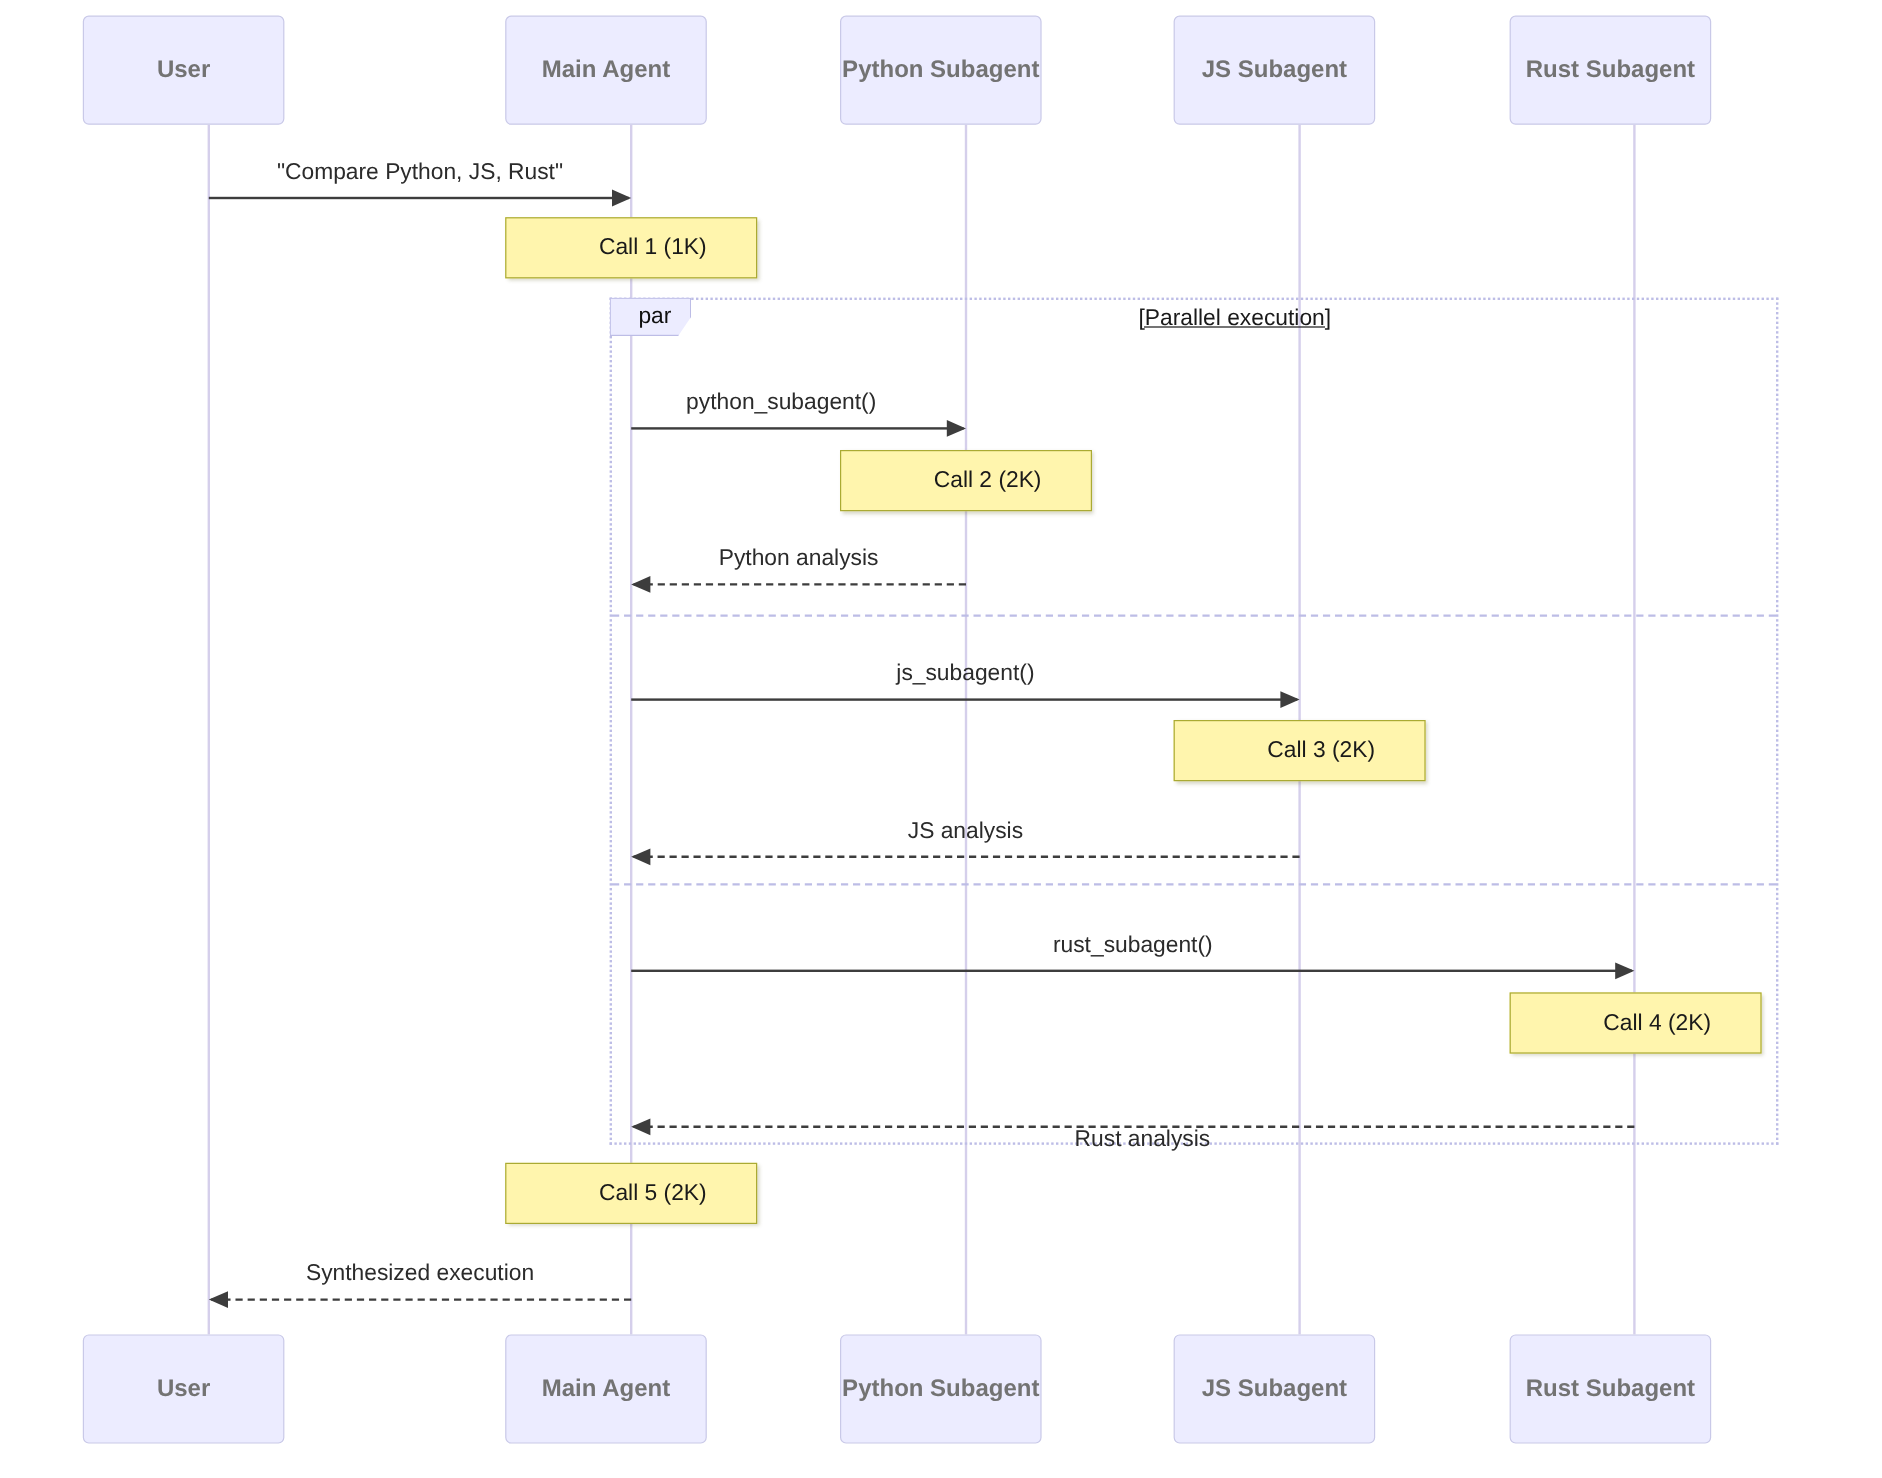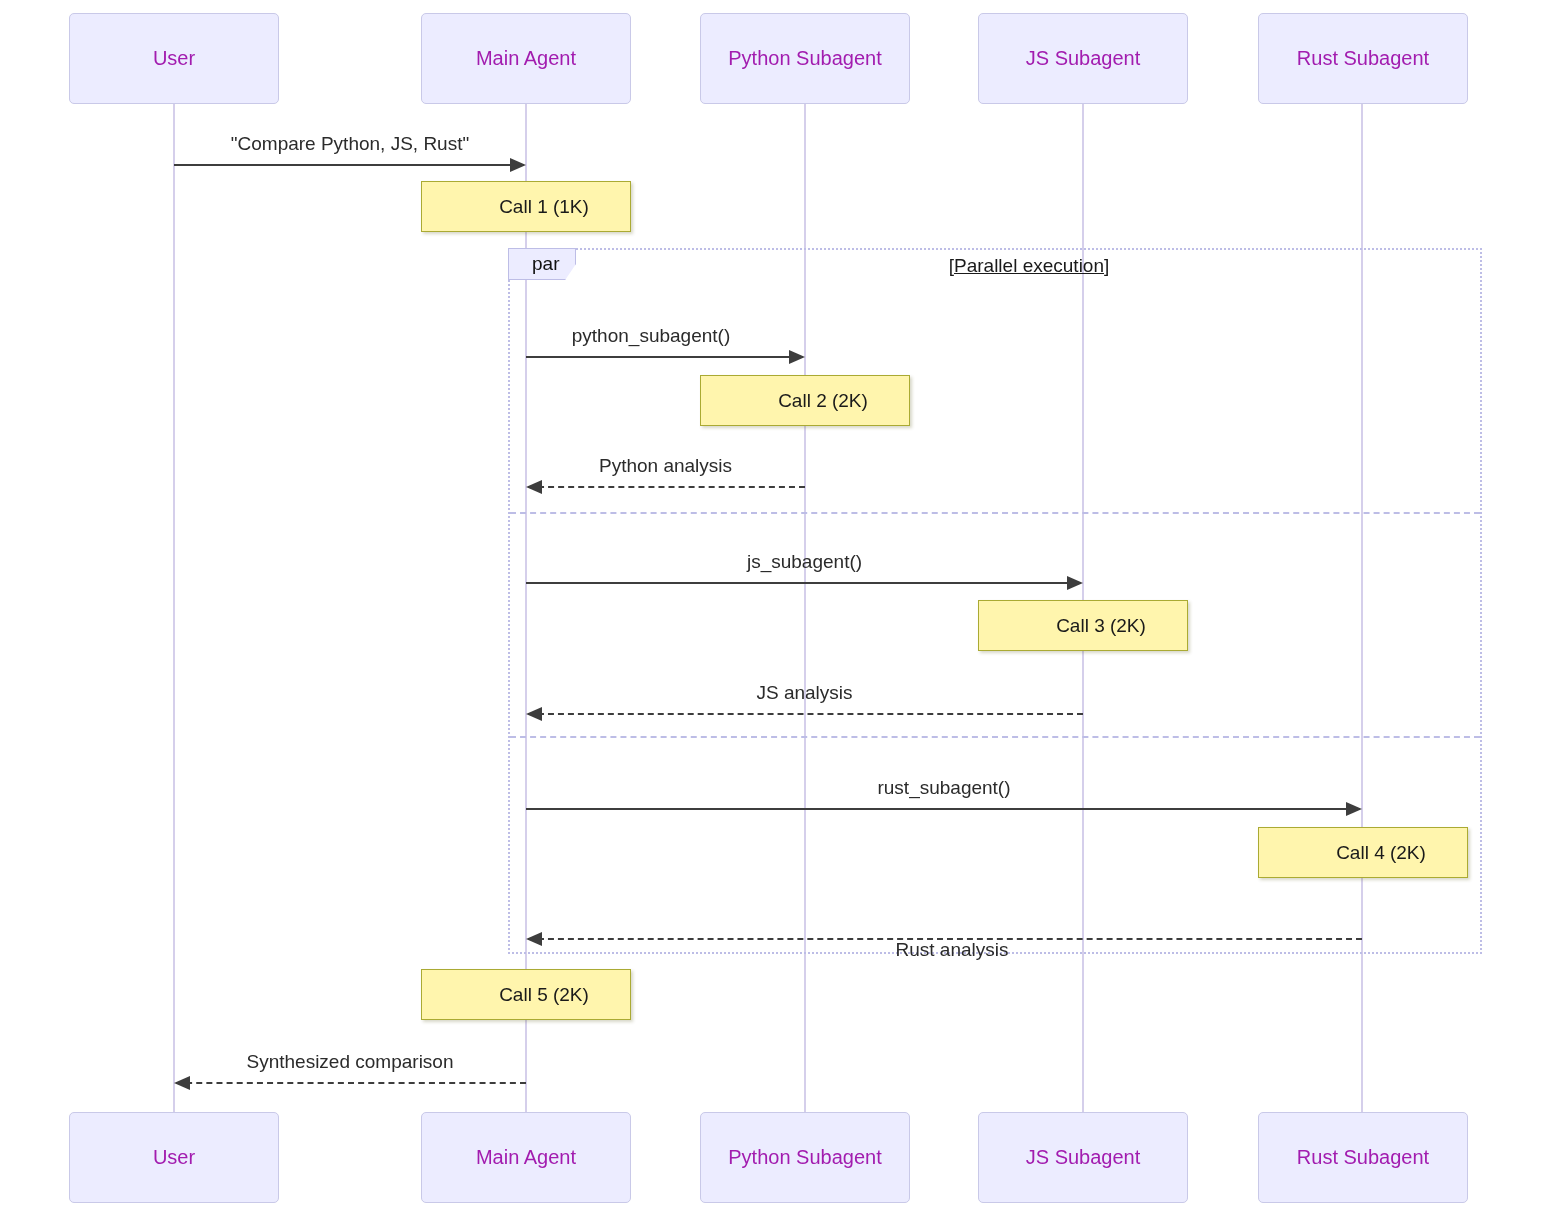--- a/index.html
+++ b/index.html
@@ -2,24 +2,24 @@
 <html><head>
 <meta charset="utf-8">
 <style>
   html, body { margin:0; padding:0; background:#ffffff; }
   body { font-family:"Liberation Sans","DejaVu Sans",sans-serif; }
   .diagram {
     position:relative; width:1568px; height:1232px; background:#ffffff;
     overflow:hidden;
   }
   .actor {
-    position:absolute; width:210px; height:91px; box-sizing:border-box;
+    position:absolute; width:168px; height:91px; box-sizing:border-box;
     background:#ECECFF; border:1px solid #c9c9e8; border-radius:5px;
     display:flex; align-items:center; justify-content:center;
-    font-size:20px; color:#a21caf;
+    font-size:20px; color:#737373;font-weight:bold;
   }
   .lifeline {
     position:absolute; top:104px; width:2px; height:1008px; background:#d5cfeb;
   }
   .note {
     position:absolute; width:210px; height:51px; box-sizing:border-box;
     background:#FFF5AD; border:1.5px solid #AAAA33;
     display:flex; align-items:center; justify-content:center;
     font-size:19px; color:#1a1a1a;
     box-shadow:2px 2px 3px rgba(100,100,40,0.25);
@@ -108,21 +108,21 @@
   <div class="arrowhead right" style="left:1346px; top:802px"></div>
 
   <div class="note" style="left:1258px; top:827px">Call 4 (2K)</div>
 
   <div class="msg-label" style="left:526px; width:852px; top:936px">Rust analysis</div>
   <div class="msg-line dashed" style="left:528px; width:834px; top:938px"></div>
   <div class="arrowhead left" style="left:526px; top:932px"></div>
 
   <div class="note" style="left:421px; top:969px">Call 5 (2K)</div>
 
-  <div class="msg-label" style="left:174px; width:352px; top:1048px">Synthesized comparison</div>
+  <div class="msg-label" style="left:174px; width:352px; top:1048px">Synthesized execution</div>
   <div class="msg-line dashed" style="left:176px; width:350px; top:1082px"></div>
   <div class="arrowhead left" style="left:174px; top:1076px"></div>
 
   <div class="actor" style="left:69px;   top:13px">User</div>
   <div class="actor" style="left:421px;  top:13px">Main Agent</div>
   <div class="actor" style="left:700px;  top:13px">Python Subagent</div>
   <div class="actor" style="left:978px;  top:13px">JS Subagent</div>
   <div class="actor" style="left:1258px; top:13px">Rust Subagent</div>
 
   <div class="actor" style="left:69px;   top:1112px">User</div>

